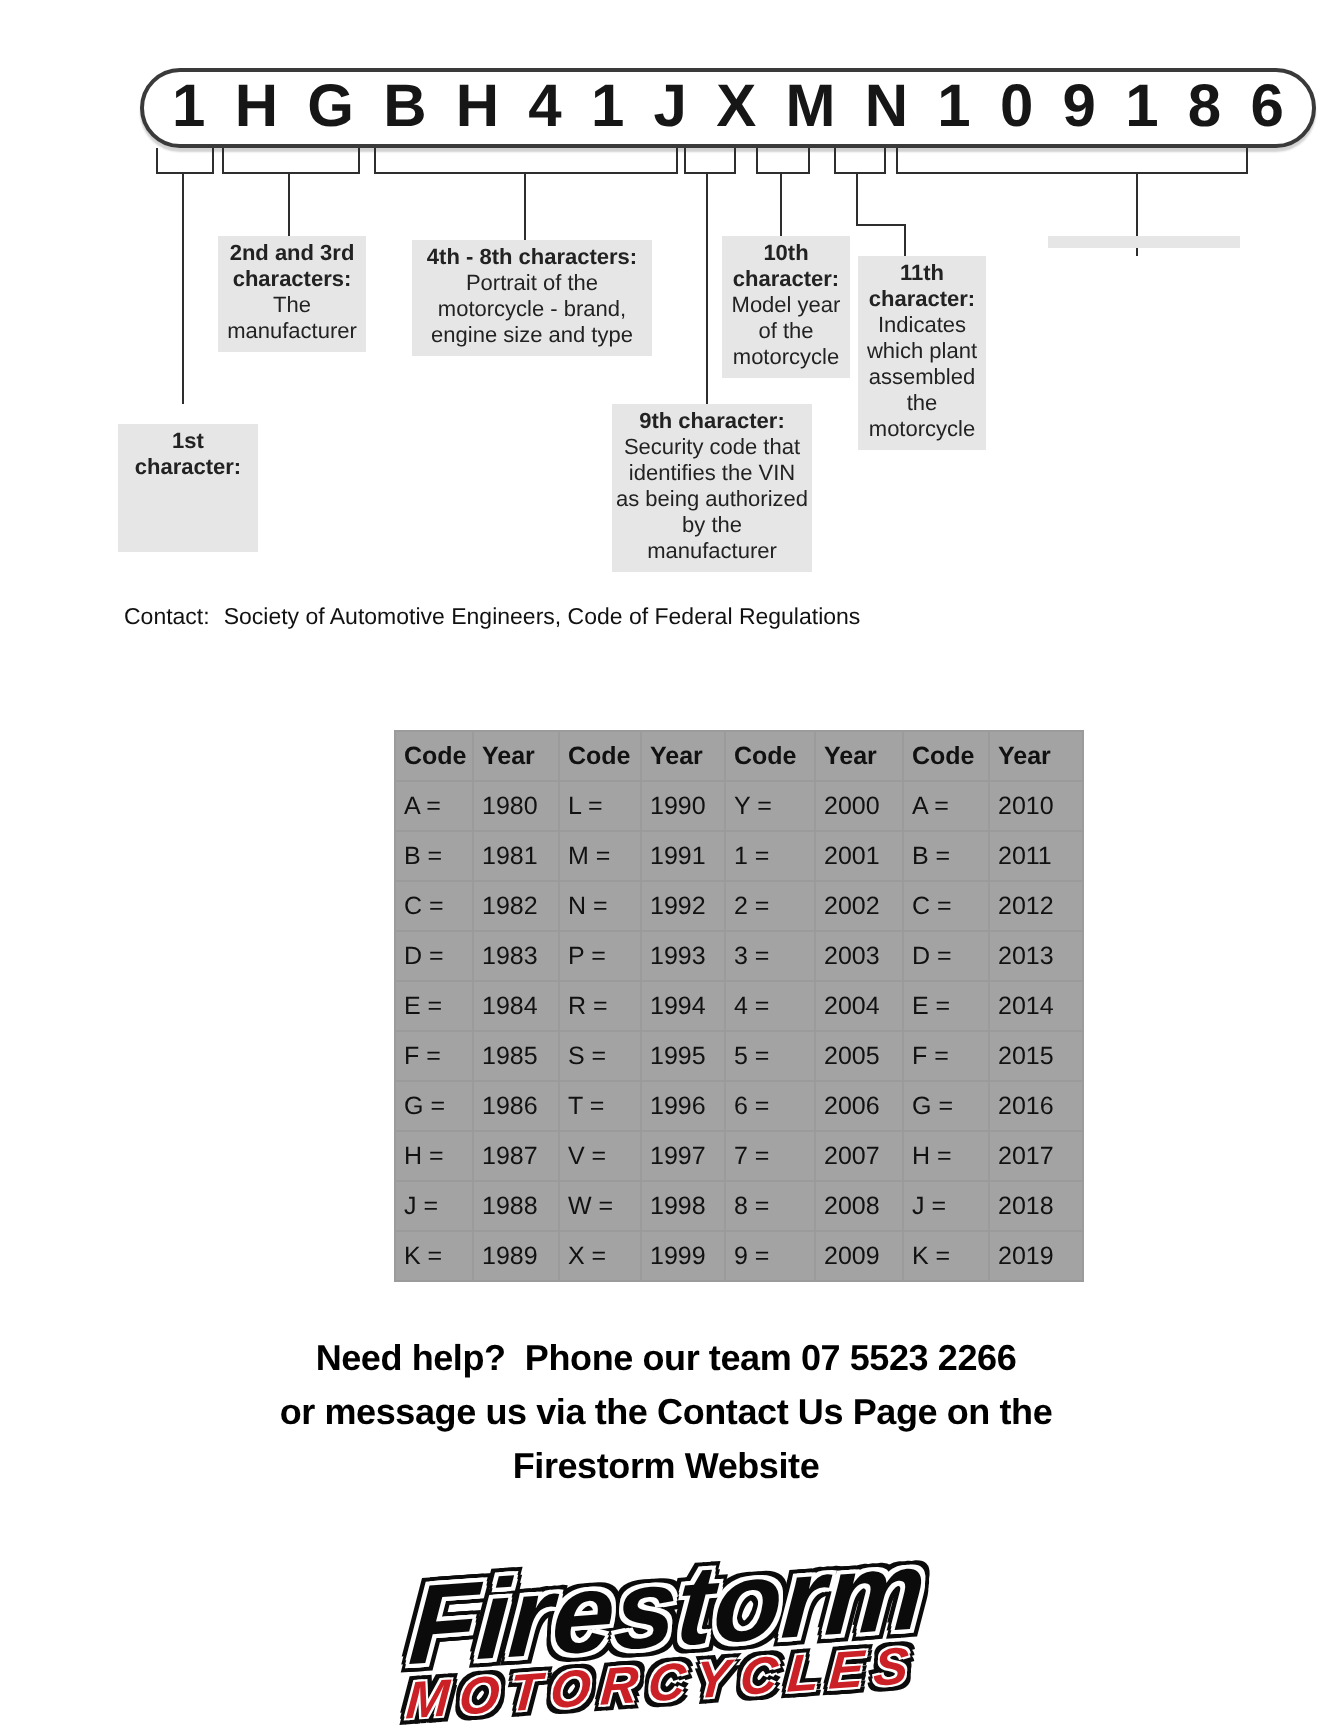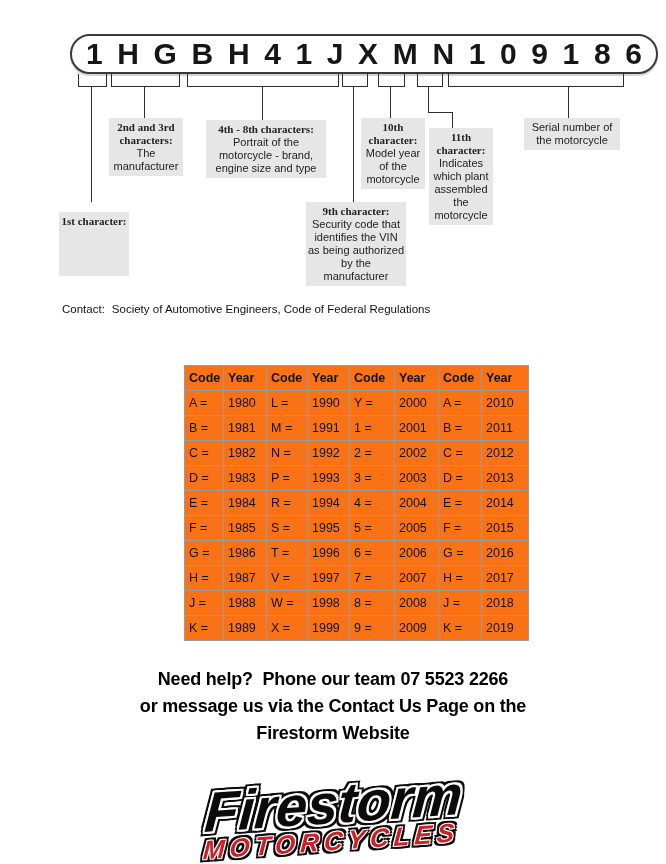--- a/index.html
+++ b/index.html
@@ -19,38 +19,38 @@
   
   .bracket{position:absolute;border:1px solid #2e2e2e;border-top:none;height:12px;top:74px;}
   .vline{position:absolute;width:1px;background:#2e2e2e;}
   .hline{position:absolute;height:1px;background:#2e2e2e;}
 
   
   .callout{
     position:absolute;background:#e6e6e6;text-align:center;
     font-size:11px;line-height:13px;color:#222;padding:3px 2px;
   }
-  .callout-title{font-weight:bold;font-family:Liberation Serif, serif;}
+  .callout-title{font-weight:bold;}
   #callout-1{left:59px;top:212px;width:66px;min-height:58px;}
   #callout-2{left:109px;top:118px;width:70px;}
   #callout-3{left:206px;top:120px;width:116px;}
   #callout-4{left:306px;top:202px;width:96px;}
   #callout-5{left:361px;top:118px;width:60px;}
   #callout-6{left:429px;top:128px;width:60px;}
   #callout-7{left:524px;top:118px;width:92px;}
 
   
   .source-line{position:absolute;left:62px;top:303px;font-size:11.5px;color:#111;}
   .source-line .src-label{margin-right:7px;}
 
   
   .year-table{
-    position:absolute;left:184px;top:365px;width:278px;
+    position:absolute;left:197px;top:365px;width:278px;
     border-collapse:collapse;table-layout:fixed;
-    font-size:12.5px;color:#111;background:#f97316;
+    font-size:12.5px;color:#111;background:#a3a3a3;
   }
   .year-table th,.year-table td{border:1px solid #9b9b9b;height:22px;padding:1px 4px;}
   .year-table th{font-weight:bold;text-align:left;}
   .year-table td.code-cell{text-align:left;}
   .year-table td.year-cell{text-align:right;padding-right:22px;}
   .year-table th:nth-child(1){width:30px}.year-table th:nth-child(2){width:34px}
   .year-table th:nth-child(3){width:32px}.year-table th:nth-child(4){width:33px}
   .year-table th:nth-child(5){width:36px}.year-table th:nth-child(6){width:35px}
   .year-table th:nth-child(7){width:34px}.year-table th:nth-child(8){width:38px}
 
@@ -139,21 +139,20 @@
   </div>
   <div class="callout" id="callout-5">
     <div class="callout-title">10th character:</div>
     <div class="callout-body">Model year of the motorcycle</div>
   </div>
   <div class="callout" id="callout-6">
     <div class="callout-title">11th character:</div>
     <div class="callout-body">Indicates which plant assembled the motorcycle</div>
   </div>
   <div class="callout" id="callout-7">
-    <div class="callout-body">Serial number of the motorcycle</div>
   </div>
 
   <div class="source-line">
     <span class="src-label">Contact:</span><span>Society of Automotive Engineers, Code of Federal Regulations</span>
   </div>
 
   <table class="year-table">
     <thead>
       <tr>
           <th>Code</th>

